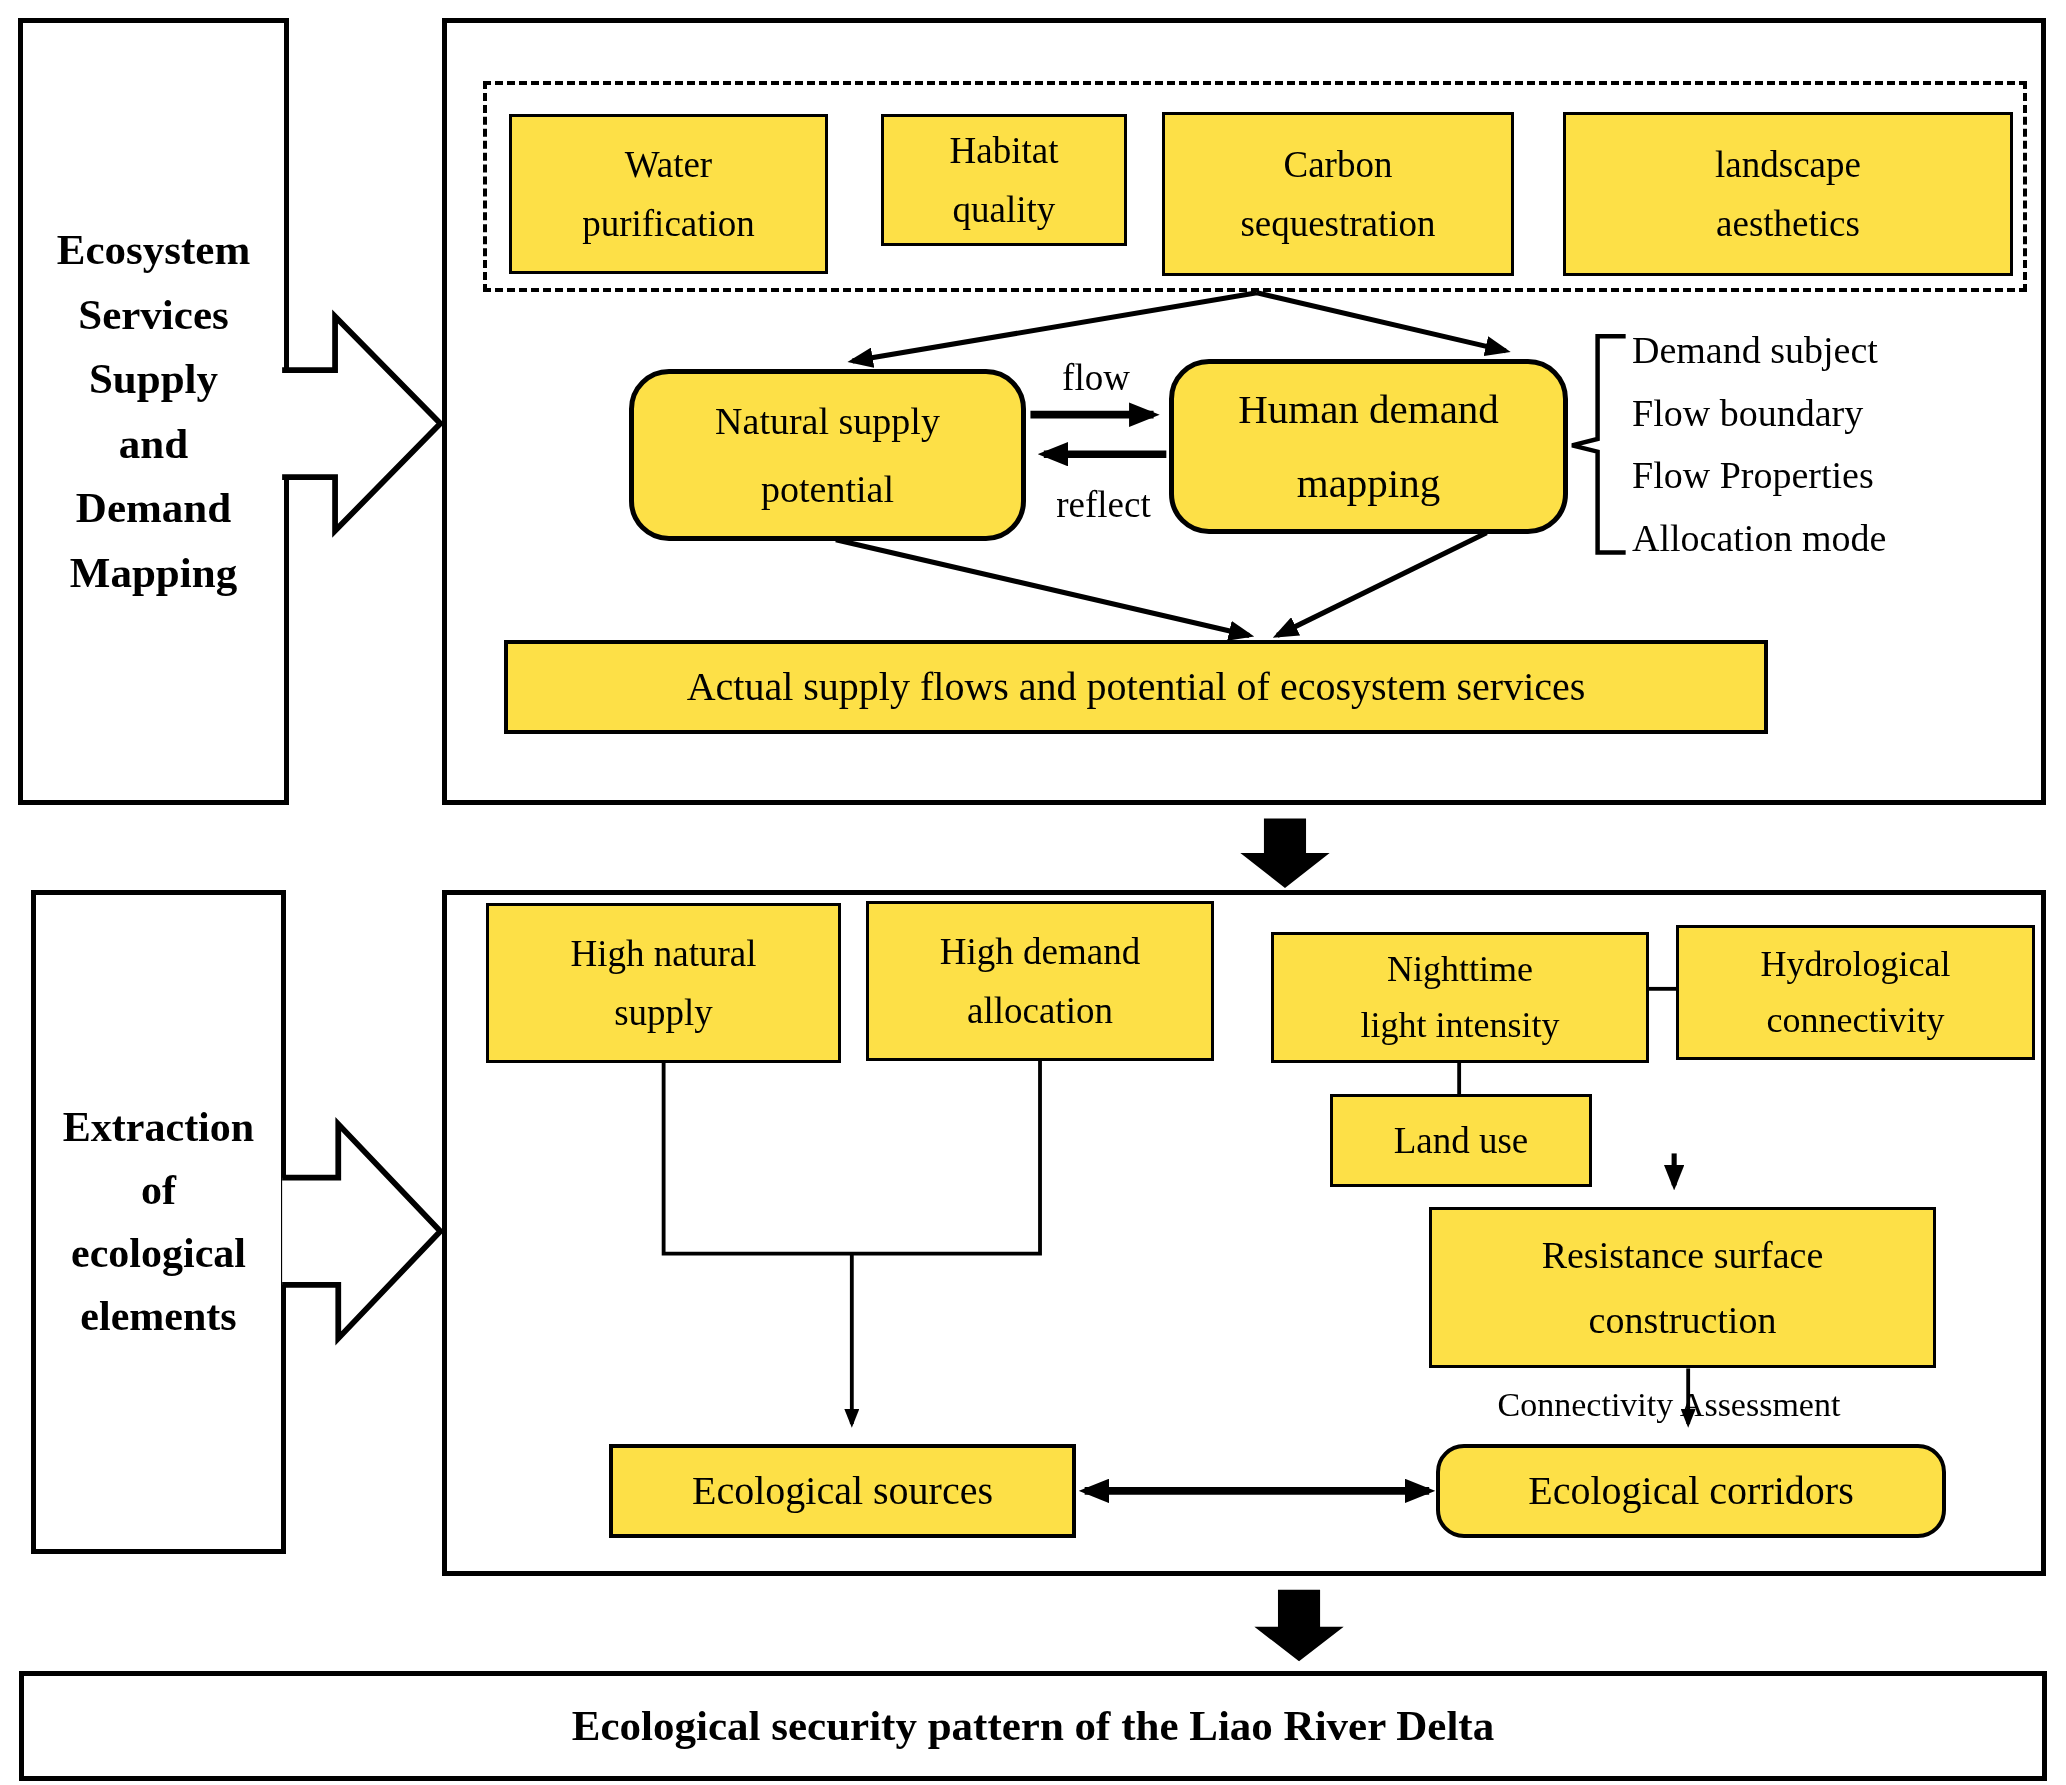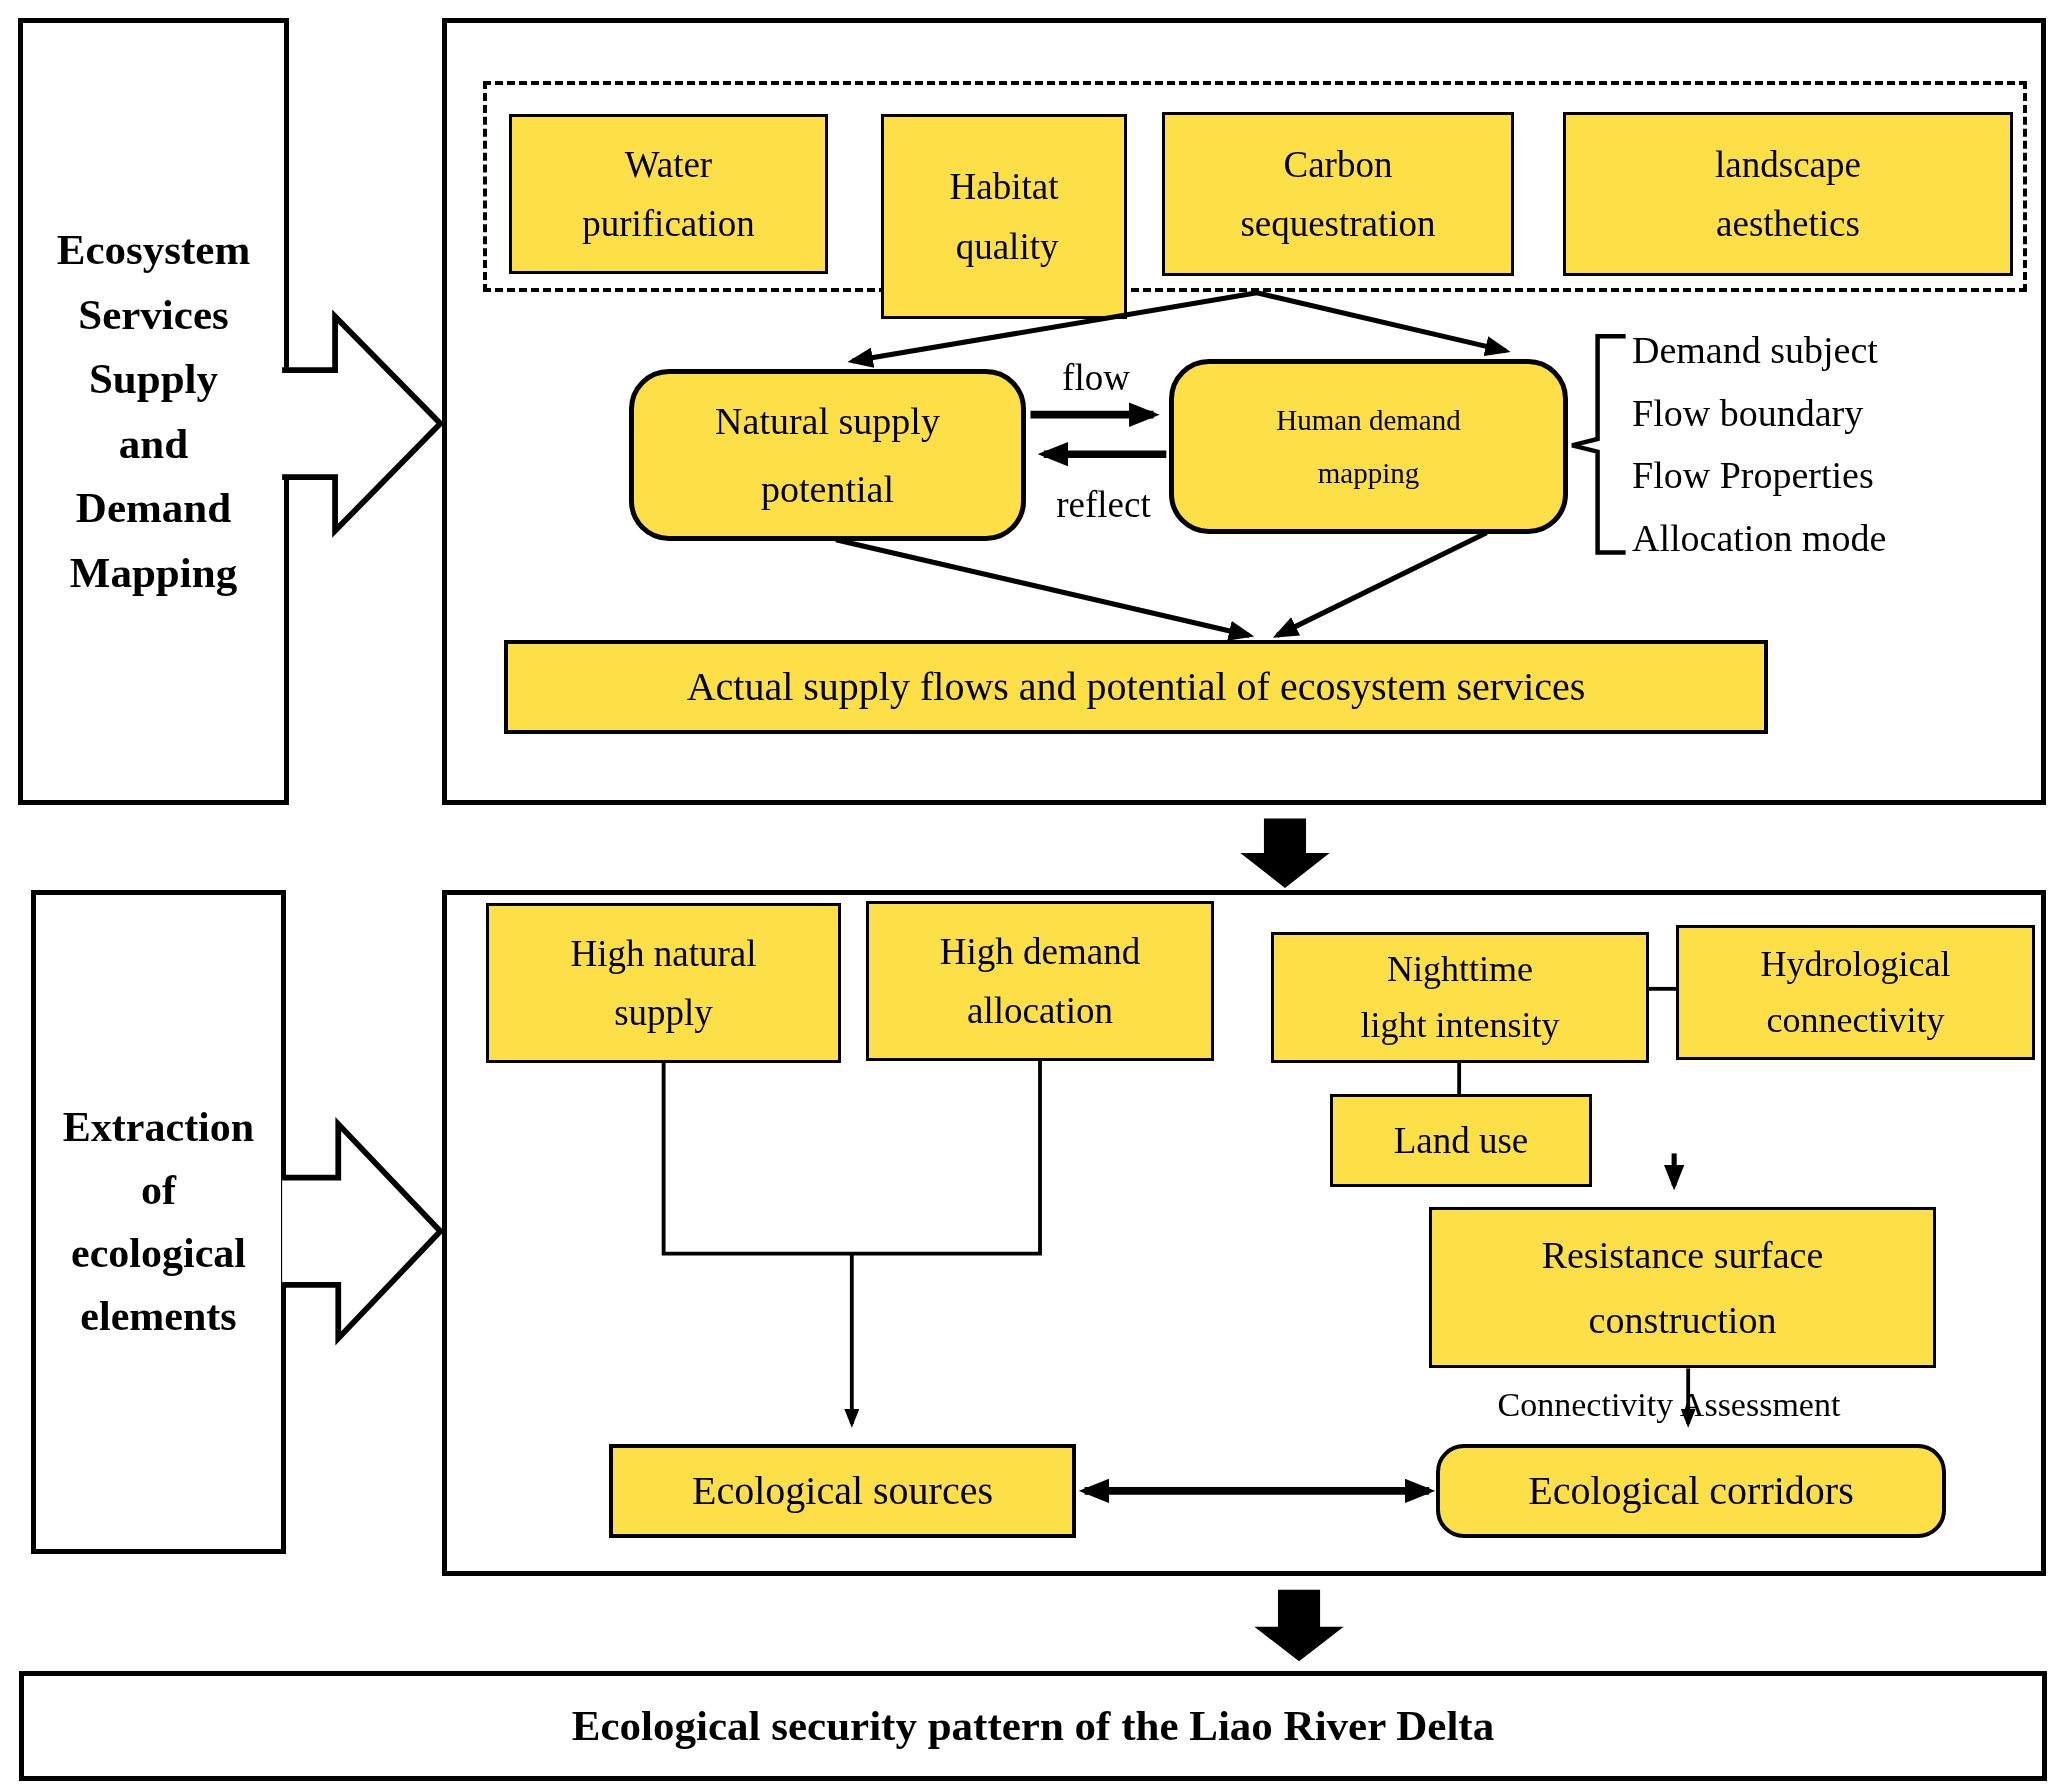--- a/index.html
+++ b/index.html
@@ -36,30 +36,30 @@
 and
 Demand
 Mapping</div>
 
   <div class="container" style="left:442px;top:18px;width:1604px;height:787px;"></div>
 
   <div class="dashed" style="left:483px;top:81px;width:1544px;height:211px;"></div>
 
   <div class="box" style="left:509px;top:114px;width:319px;height:160px;border-width:3.2px;font-size:37px;">Water
 purification</div>
-  <div class="box" style="left:881px;top:114px;width:246px;height:205px;border-width:3.2px;font-size:37px;text-align:right;">Habitat
+  <div class="box" style="left:881px;top:114px;width:246px;height:132px;border-width:3.2px;font-size:37px;">Habitat
 quality</div>
   <div class="box" style="left:1162px;top:112px;width:352px;height:164px;border-width:3.2px;font-size:37px;">Carbon
 sequestration</div>
   <div class="box" style="left:1563px;top:112px;width:450px;height:164px;border-width:3.2px;font-size:37px;">landscape
 aesthetics</div>
 
   <div class="box rounded" style="left:629px;top:369px;width:397px;height:172px;font-size:38px;">Natural supply
 potential</div>
-  <div class="box rounded" style="left:1169px;top:359px;width:399px;height:175px;font-size:29px;">Human demand
+  <div class="box rounded" style="left:1169px;top:359px;width:399px;height:175px;font-size:41px;">Human demand
 mapping</div>
 
   <div class="flowlbl" style="left:1032px;top:357px;width:128px;height:41px;">flow</div>
   <div class="flowlbl" style="left:1027px;top:484px;width:153px;height:41px;">reflect</div>
 
   <div class="dlist" style="left:1632px;top:319px;width:413px;height:250px;">
     <div class="item">Demand subject</div>
     <div class="item">Flow boundary</div>
     <div class="item">Flow Properties</div>
     <div class="item">Allocation mode</div>

